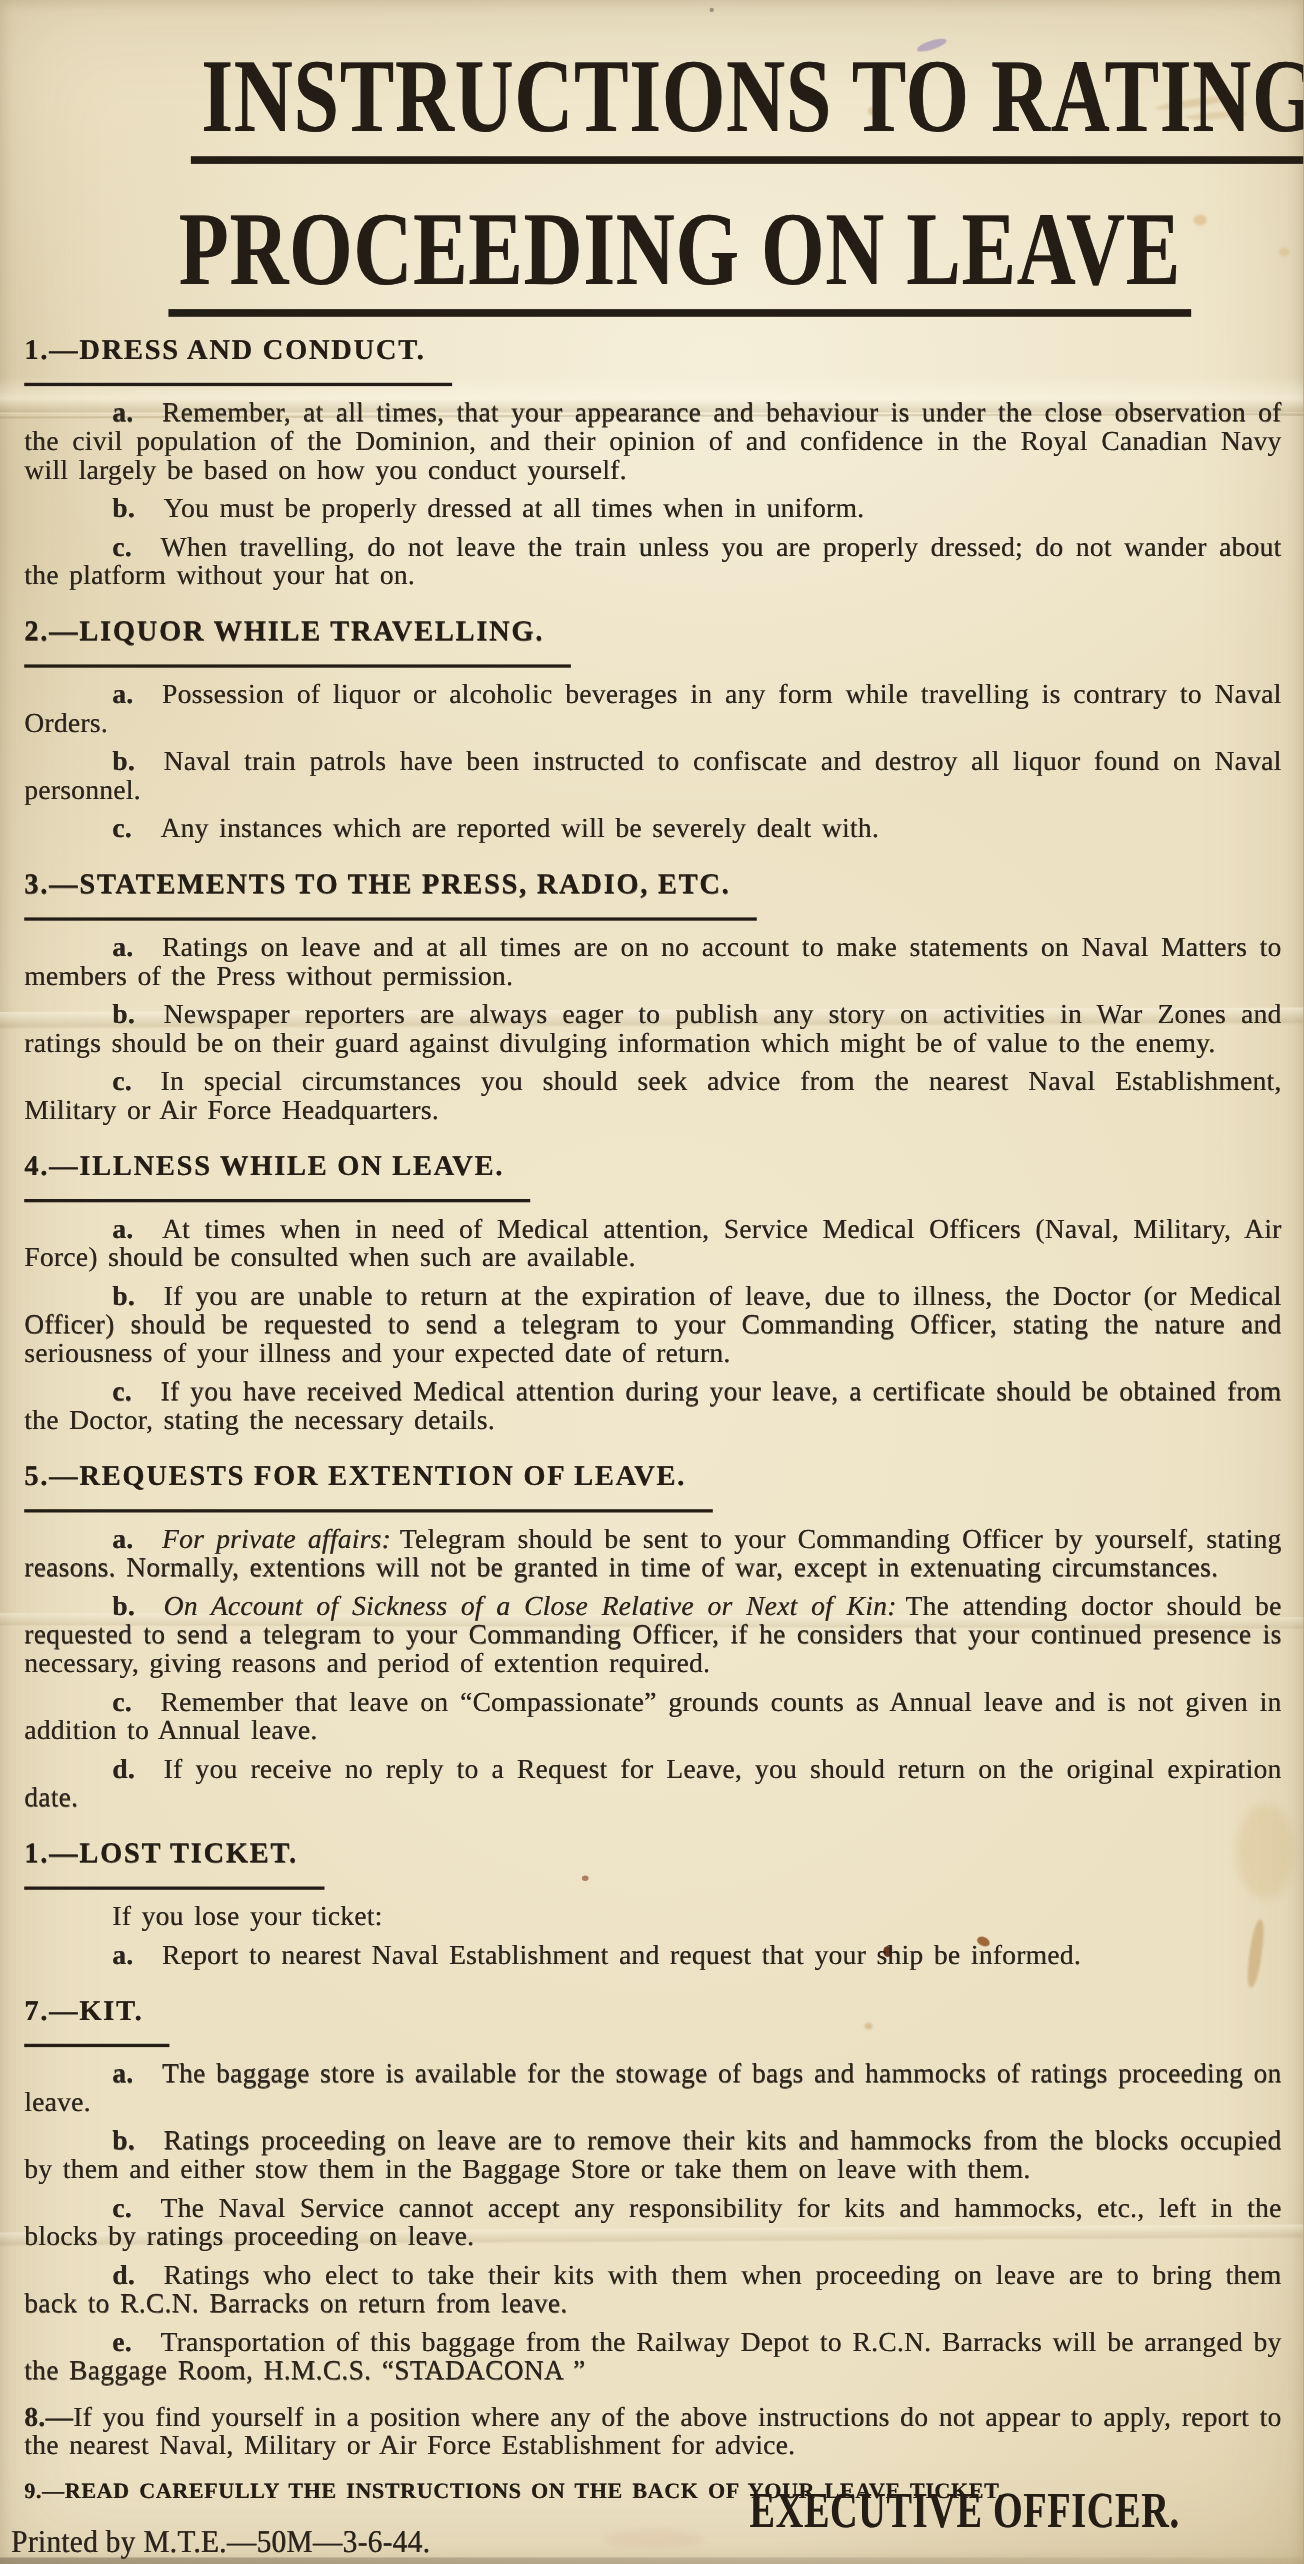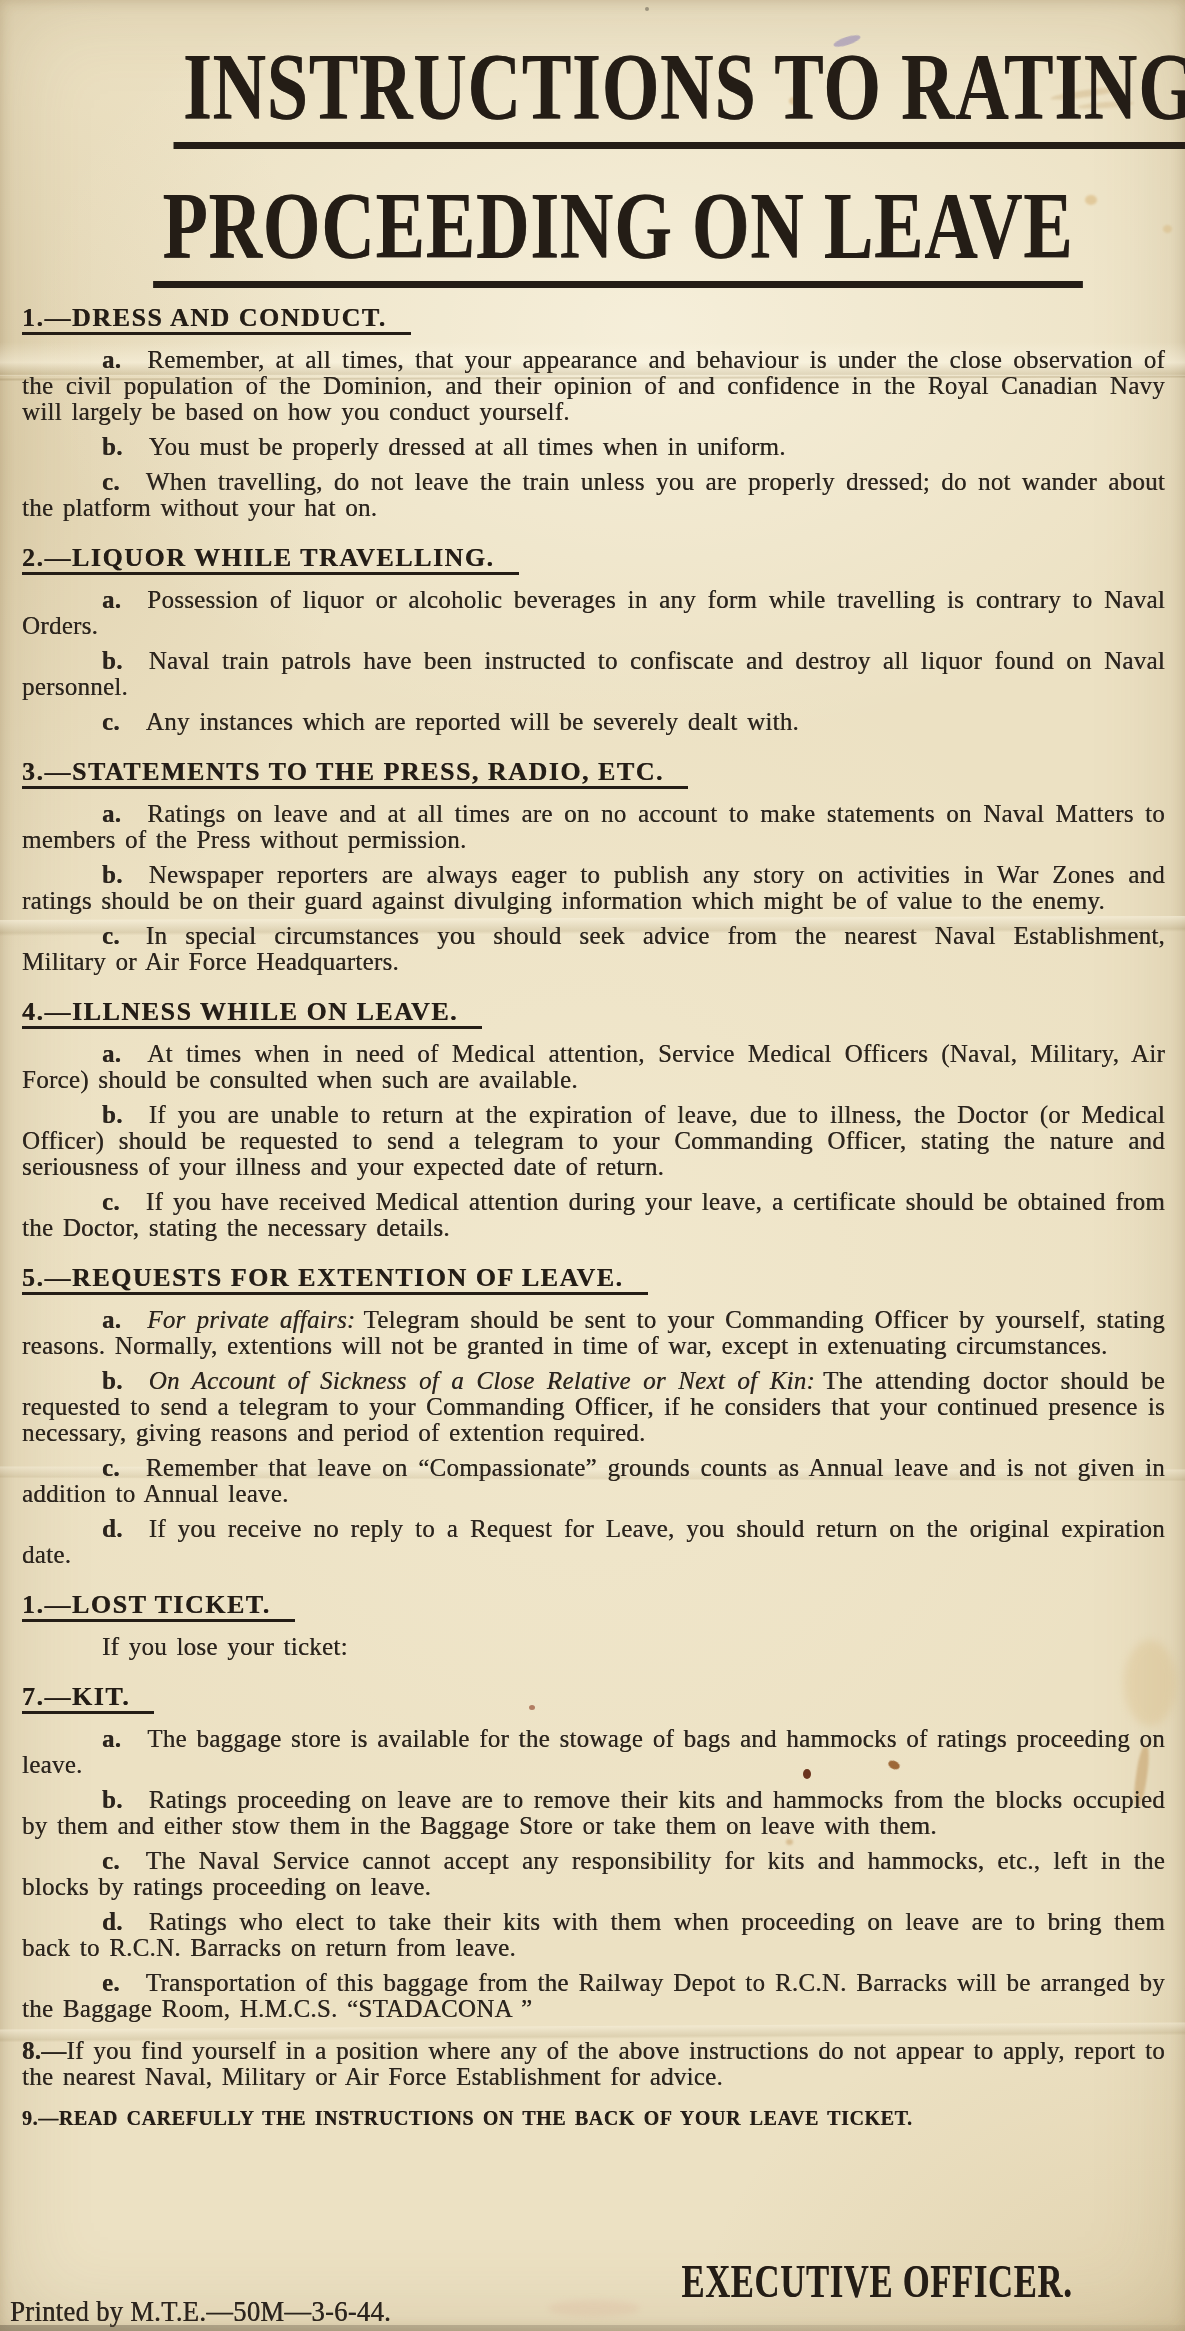--- a/index.html
+++ b/index.html
@@ -39,21 +39,21 @@
     white-space:nowrap;
   }
   .main-title.second{margin-top:30px;}
 
   
   .sec-heading{
     display:inline-block;
     font-size:26px;line-height:28px;font-weight:bold;letter-spacing:1.5px;
     color:var(--ink-dark,#241d16);
     border-bottom:3px solid var(--ink-dark,#241d16);
-    padding:0 24px 0 0;
+    padding:0 24px 16px 0;
     margin:14px 0 12px;
   }
   .section{margin:0;}
   .section:first-child .sec-heading{margin-top:16px;}
   p.item{
     margin:0 0 9px;
     font-size:25px;line-height:26px;
     text-align:justify;
     text-indent:80px;
     word-spacing:3px;letter-spacing:.25px;font-family:Liberation Serif, serif;
@@ -144,21 +144,21 @@
 
     <div class="main-title txt">INSTRUCTIONS TO RATINGS</div>
     <div class="main-title second txt">PROCEEDING ON LEAVE</div>
 
     <div id="sections">
         <div class="section"><div class="sec-heading txt">1.—DRESS AND CONDUCT.</div><p class="item txt"><span class="lbl">a.</span>Remember, at all times, that your appearance and behaviour is under the close observation of the civil population of the Dominion, and their opinion of and confidence in the Royal Canadian Navy will largely be based on how you conduct yourself.</p><p class="item txt"><span class="lbl">b.</span>You must be properly dressed at all times when in uniform.</p><p class="item txt"><span class="lbl">c.</span>When travelling, do not leave the train unless you are properly dressed; do not wander about the platform without your hat on.</p></div>
         <div class="section"><div class="sec-heading txt">2.—LIQUOR WHILE TRAVELLING.</div><p class="item txt"><span class="lbl">a.</span>Possession of liquor or alcoholic beverages in any form while travelling is contrary to Naval Orders.</p><p class="item txt"><span class="lbl">b.</span>Naval train patrols have been instructed to confiscate and destroy all liquor found on Naval personnel.</p><p class="item txt"><span class="lbl">c.</span>Any instances which are reported will be severely dealt with.</p></div>
         <div class="section"><div class="sec-heading txt">3.—STATEMENTS TO THE PRESS, RADIO, ETC.</div><p class="item txt"><span class="lbl">a.</span>Ratings on leave and at all times are on no account to make statements on Naval Matters to members of the Press without permission.</p><p class="item txt"><span class="lbl">b.</span>Newspaper reporters are always eager to publish any story on activities in War Zones and ratings should be on their guard against divulging information which might be of value to the enemy.</p><p class="item txt"><span class="lbl">c.</span>In special circumstances you should seek advice from the nearest Naval Establishment, Military or Air Force Headquarters.</p></div>
         <div class="section"><div class="sec-heading txt">4.—ILLNESS WHILE ON LEAVE.</div><p class="item txt"><span class="lbl">a.</span>At times when in need of Medical attention, Service Medical Officers (Naval, Military, Air Force) should be consulted when such are available.</p><p class="item txt"><span class="lbl">b.</span>If you are unable to return at the expiration of leave, due to illness, the Doctor (or Medical Officer) should be requested to send a telegram to your Commanding Officer, stating the nature and seriousness of your illness and your expected date of return.</p><p class="item txt"><span class="lbl">c.</span>If you have received Medical attention during your leave, a certificate should be obtained from the Doctor, stating the necessary details.</p></div>
         <div class="section"><div class="sec-heading txt">5.—REQUESTS FOR EXTENTION OF LEAVE.</div><p class="item txt"><span class="lbl">a.</span><span class="lead">For private affairs:</span>Telegram should be sent to your Commanding Officer by yourself, stating reasons. Normally, extentions will not be granted in time of war, except in extenuating circumstances.</p><p class="item txt"><span class="lbl">b.</span><span class="lead">On Account of Sickness of a Close Relative or Next of Kin:</span>The attending doctor should be requested to send a telegram to your Commanding Officer, if he considers that your continued presence is necessary, giving reasons and period of extention required.</p><p class="item txt"><span class="lbl">c.</span>Remember that leave on “Compassionate” grounds counts as Annual leave and is not given in addition to Annual leave.</p><p class="item txt"><span class="lbl">d.</span>If you receive no reply to a Request for Leave, you should return on the original expiration date.</p></div>
-        <div class="section"><div class="sec-heading txt">1.—LOST TICKET.</div><p class="item txt">If you lose your ticket:</p></div>
+        <div class="section"><div class="sec-heading txt">1.—LOST TICKET.</div><p class="item txt">If you lose your ticket:</p><p class="item txt"><span class="lbl">a.</span>Report to nearest Naval Establishment and request that your ship be informed.</p></div>
         <div class="section"><div class="sec-heading txt">7.—KIT.</div><p class="item txt"><span class="lbl">a.</span>The baggage store is available for the stowage of bags and hammocks of ratings proceeding on leave.</p><p class="item txt"><span class="lbl">b.</span>Ratings proceeding on leave are to remove their kits and hammocks from the blocks occupied by them and either stow them in the Baggage Store or take them on leave with them.</p><p class="item txt"><span class="lbl">c.</span>The Naval Service cannot accept any responsibility for kits and hammocks, etc., left in the blocks by ratings proceeding on leave.</p><p class="item txt"><span class="lbl">d.</span>Ratings who elect to take their kits with them when proceeding on leave are to bring them back to R.C.N. Barracks on return from leave.</p><p class="item txt"><span class="lbl">e.</span>Transportation of this baggage from the Railway Depot to R.C.N. Barracks will be arranged by the Baggage Room, H.M.C.S. “STADACONA ”</p></div>
         <div class="section">
           <p class="runon txt"><span class="num">8.—</span>If you find yourself in a position where any of the above instructions do not appear to apply, report to the nearest Naval, Military or Air Force Establishment for advice.</p>
         </div>
         <div class="section">
           <p class="runon txt emph"><span class="num">9.—</span>READ CAREFULLY THE INSTRUCTIONS ON THE BACK OF YOUR LEAVE TICKET.</p>
         </div>
       </div>
   </div>
 

